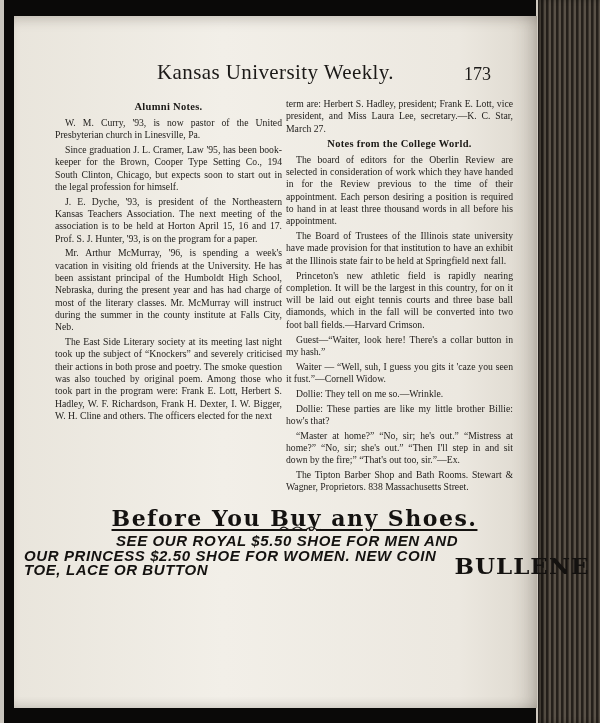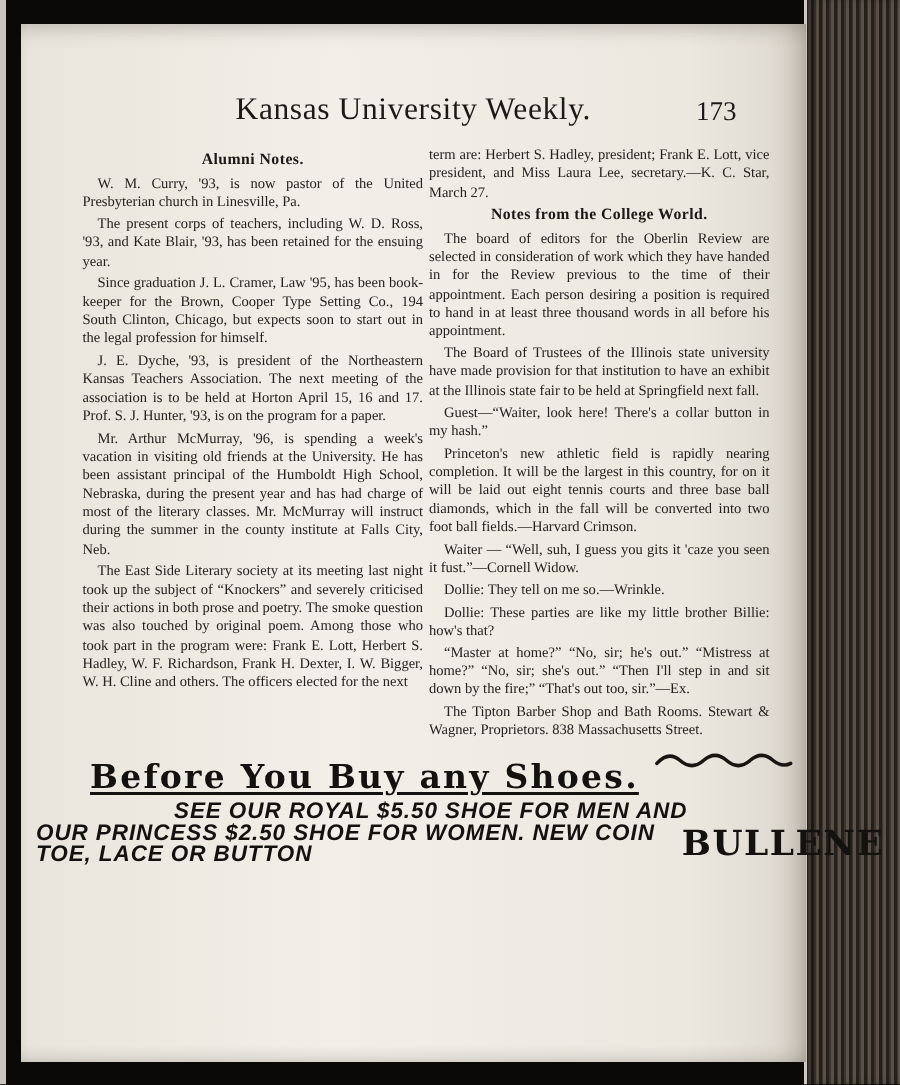--- a/index.html
+++ b/index.html
@@ -42,35 +42,35 @@
     font-size:10.5px;font-weight:bold;text-align:center;
     margin:3px 0 5px;letter-spacing:.3px;color:#1b1916;
   }
   .col p{
     font-size:9.7px;line-height:12.3px;text-align:justify;
     text-indent:10px;margin:0 0 2.5px;color:#24221f;
   }
   .ad{
     padding:4px 8px 0 10px;margin-top:5px;color:#141210;
   }
-  .ad-headline-row{display:flex;margin-left:36px;height:27px;}
+  .ad-headline-row{display:flex;align-items:center;margin-left:36px;height:27px;flex-direction:column;}
   .ad-headline{
     font-family:"DejaVu Serif","Liberation Serif",serif;
     font-weight:bold;font-size:22px;letter-spacing:1.5px;
     text-decoration:underline;text-decoration-thickness:2px;text-underline-offset:3px;
     white-space:nowrap;
   }
   .flourish{margin-left:10px;margin-top:-6px;}
   .ad-line{
     font-family:"Liberation Sans","DejaVu Sans",sans-serif;
     font-weight:bold;font-style:italic;font-size:15px;
     letter-spacing:.6px;line-height:14.5px;white-space:nowrap;
   }
   .ad-line1{margin-left:92px;margin-top:2px;}
-  .ad-row{display:flex;}
+  .ad-row{display:flex;align-items:flex-end;}
   .ad-lines23{flex:0 0 auto;}
   .ad-company{
     font-family:"DejaVu Serif","Liberation Serif",serif;
     font-weight:bold;font-size:23px;letter-spacing:1px;
     margin-left:18px;margin-bottom:-1px;white-space:nowrap;
   }
 </style>
 </head>
 <body>
 
@@ -82,34 +82,33 @@
   <div class="page-header">
     <span class="page-title">Kansas University Weekly.</span>
     <span class="page-number">173</span>
   </div>
 
   <div class="columns">
 
     <div class="col">
       <h3>Alumni Notes.</h3>
       <p>W. M. Curry, '93, is now pastor of the United Presbyterian church in Linesville, Pa.</p>
-      <p>The present corps of teachers, including W. D. Ross, '93, and Kate Blair, '93, has been retained for the ensuing year.</p>
       <p>Since graduation J. L. Cramer, Law '95, has been book-keeper for the Brown, Cooper Type Setting Co., 194 South Clinton, Chicago, but expects soon to start out in the legal profession for himself.</p>
       <p>J. E. Dyche, '93, is president of the Northeastern Kansas Teachers Association.  The next meeting of the association is to be held at Horton April 15, 16 and 17.  Prof. S. J. Hunter, '93, is on the program for a paper.</p>
       <p>Mr. Arthur McMurray, '96, is spending a week's vacation in visiting old friends at the University.  He has been assistant principal of the Humboldt High School, Nebraska, during the present year and has had charge of most of the literary classes.  Mr. McMurray will instruct during the summer in the county institute at Falls City, Neb.</p>
       <p>The East Side Literary society at its meeting last night took up the subject of “Knockers” and severely criticised their actions in both prose and poetry.  The smoke question was also touched by original poem.  Among those who took part in the program were: Frank E. Lott, Herbert S. Hadley, W. F. Richardson, Frank H. Dexter, I. W. Bigger, W. H. Cline and others.  The officers elected for the next</p>
     </div>
 
     <div class="col">
       <p style="text-indent:0;">term are: Herbert S. Hadley, president; Frank E. Lott, vice president, and Miss Laura Lee, secretary.—K. C. Star, March 27.</p>
       <h3>Notes from the College World.</h3>
       <p>The board of editors for the Oberlin Review are selected in consideration of work which they have handed in for the Review previous to the time of their appointment.  Each person desiring a position is required to hand in at least three thousand words in all before his appointment.</p>
       <p>The Board of Trustees of the Illinois state university have made provision for that institution to have an exhibit at the Illinois state fair to be held at Springfield next fall.</p>
+      <p>Princeton's new athletic field is rapidly nearing completion.  It will be the largest in this country, for on it will be laid out eight tennis courts and three base ball diamonds, which in the fall will be converted into two foot ball fields.—Harvard Crimson.</p>
       <p>Guest—“Waiter, look here!  There's a collar button in my hash.”</p>
-      <p>Princeton's new athletic field is rapidly nearing completion.  It will be the largest in this country, for on it will be laid out eight tennis courts and three base ball diamonds, which in the fall will be converted into two foot ball fields.—Harvard Crimson.</p>
       <p>Waiter — “Well, suh, I guess you gits it 'caze you seen it fust.”—Cornell Widow.</p>
       <p>Dollie: They tell on me so.—Wrinkle.</p>
       <p>Dollie: These parties are like my little brother Billie: how's that?</p>
       <p>“Master at home?”  “No, sir; he's out.” “Mistress at home?”  “No, sir; she's out.” “Then I'll step in and sit down by the fire;” “That's out too, sir.”—Ex.</p>
       <p>The Tipton Barber Shop and Bath Rooms. Stewart &amp; Wagner, Proprietors.  838 Massachusetts Street.</p>
     </div>
 
   </div>
 
   <div class="ad">

